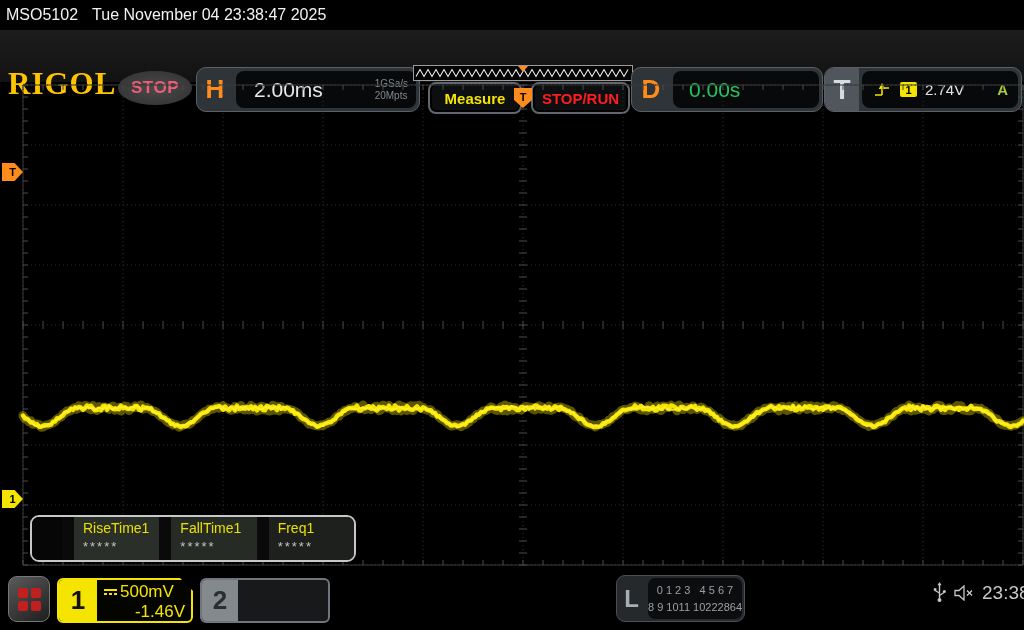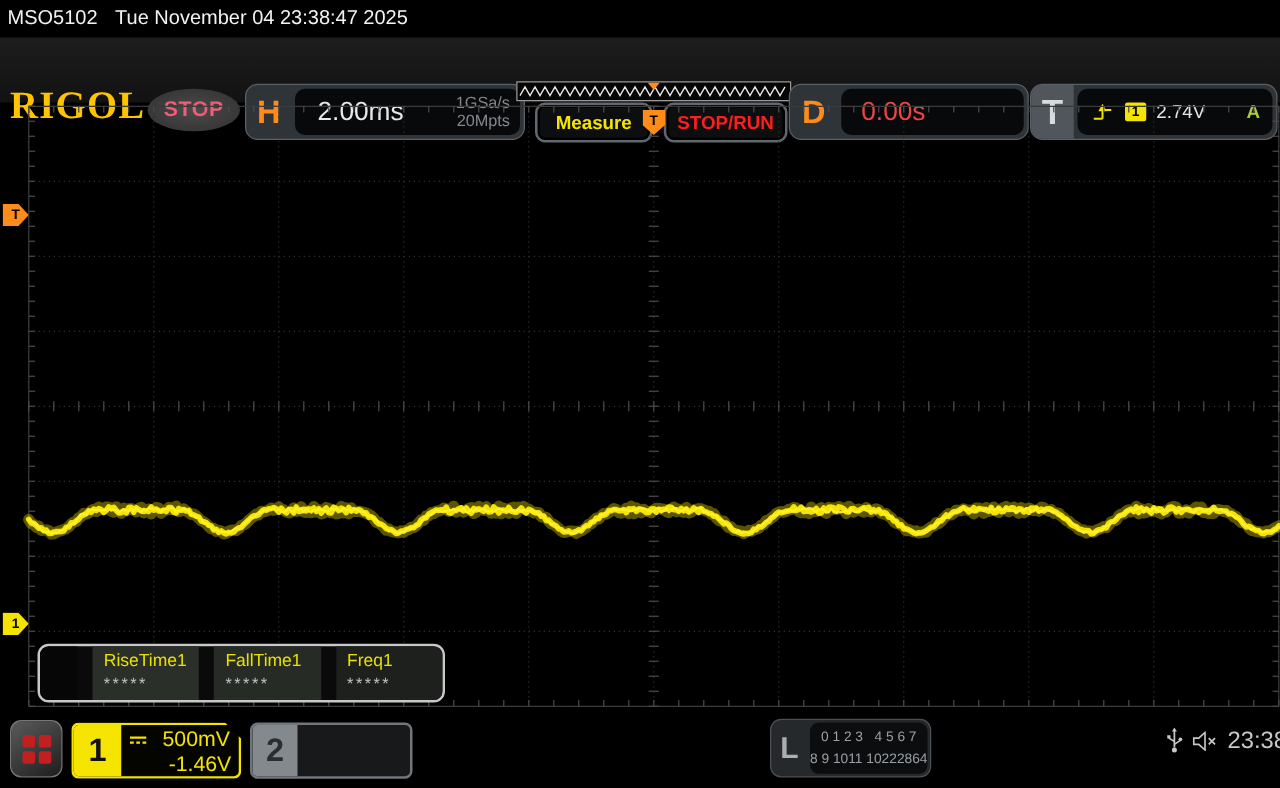--- a/index.html
+++ b/index.html
@@ -24,25 +24,25 @@
         justify-content:center;color:#ef5d77;font-weight:bold;font-size:17px;letter-spacing:.5px;}
   .hdr-block{background:#2f3438;border:1px solid #596066;border-radius:10px;
         display:flex;align-items:stretch;}
   .hdr-letter{display:flex;align-items:center;justify-content:center;
         font-weight:bold;font-size:26px;color:#ff8c1a;}
   .hdr-panel{flex:1;background:#08090b;border-radius:8px;margin:3px;
         display:flex;align-items:center;}
   .h-block{left:196px;top:37px;width:222px;height:43px;}
   .h-block .hdr-letter{width:36px;}
   .tb-value{color:#e8e8e8;font-size:21px;margin-left:18px;}
-  .sr-col{margin-left:auto;margin-right:8px;text-align:right;color:#82888e;
-        font-size:13px;line-height:1.15;}
+  .sr-col{margin-left:auto;margin-right:8px;text-align:left;color:#82888e;
+        font-size:10px;line-height:1.15;}
   .d-block{left:631px;top:37px;width:190px;height:43px;}
   .d-block .hdr-letter{width:38px;}
-  .delay-value{color:#ef4444;font-size:21px;margin-left:16px;}
+  .delay-value{color:#22c55e;font-size:21px;margin-left:16px;}
   .t-block{left:824px;top:37px;width:196px;height:43px;}
   .t-block .hdr-letter{width:34px;background:#50565c;border-radius:9px 0 0 9px;
         color:#d6dbe0;font-size:28px;}
   .trig-badge{width:17px;height:15px;background:#f5e400;color:#000;font-size:11px;
         font-weight:bold;border-radius:2px;display:flex;align-items:center;
         justify-content:center;margin-left:10px;}
   .trig-level{color:#e5e5e5;font-size:15px;margin-left:8px;}
   .trig-mode{color:#a8cc3c;font-weight:bold;font-size:15px;margin-left:auto;margin-right:10px;}
 
   .preview-strip{left:413px;top:35px;width:220px;height:16px;background:#050505;
@@ -84,21 +84,21 @@
   .ch-block{top:8px;height:45px;display:flex;box-sizing:border-box;border-radius:6px;overflow:hidden;}
   .ch1-block{left:57px;width:136px;border:2px solid #f5e400;background:#050500;
         clip-path:polygon(0 0,calc(100% - 13px) 0,100% 13px,100% 100%,0 100%);}
   .ch1-block .ch-num{width:38px;background:#f5e400;color:#111;}
   .ch1-block .ch-vals{color:#f5e400;}
   .ch2-block{left:200px;width:130px;border:2px solid #70767c;background:#17191b;}
   .ch2-block .ch-num{width:36px;background:#84898e;color:#2b2e31;}
   .ch2-block .ch-vals{color:#8d9399;}
   .ch-num{display:flex;align-items:center;justify-content:center;font-weight:bold;font-size:26px;}
   .ch-vals{flex:1;padding:2px 6px 0 6px;font-size:17px;line-height:1.15;}
-  .ch-line1{display:flex;align-items:center;gap:12px;}
+  .ch-line1{display:flex;align-items:center;gap:2px;}
   .ch-line2{text-align:right;}
   .dc-icon{display:inline-block;width:15px;}
   .l-block{left:616px;top:5px;width:129px;height:47px;border:1px solid #4a4f54;
         border-radius:9px;background:#26292c;display:flex;box-sizing:border-box;overflow:hidden;}
   .l-letter{width:32px;display:flex;align-items:center;justify-content:center;
         color:#a8aeb4;font-weight:bold;font-size:24px;}
   .l-panel{flex:1;background:#0c0d0e;border-radius:7px;margin:2px;color:#9aa0a5;
         font-size:11px;display:flex;flex-direction:column;align-items:center;
         justify-content:center;line-height:1.5;white-space:pre;}
   .usb-icon{left:932px;top:12px;}

